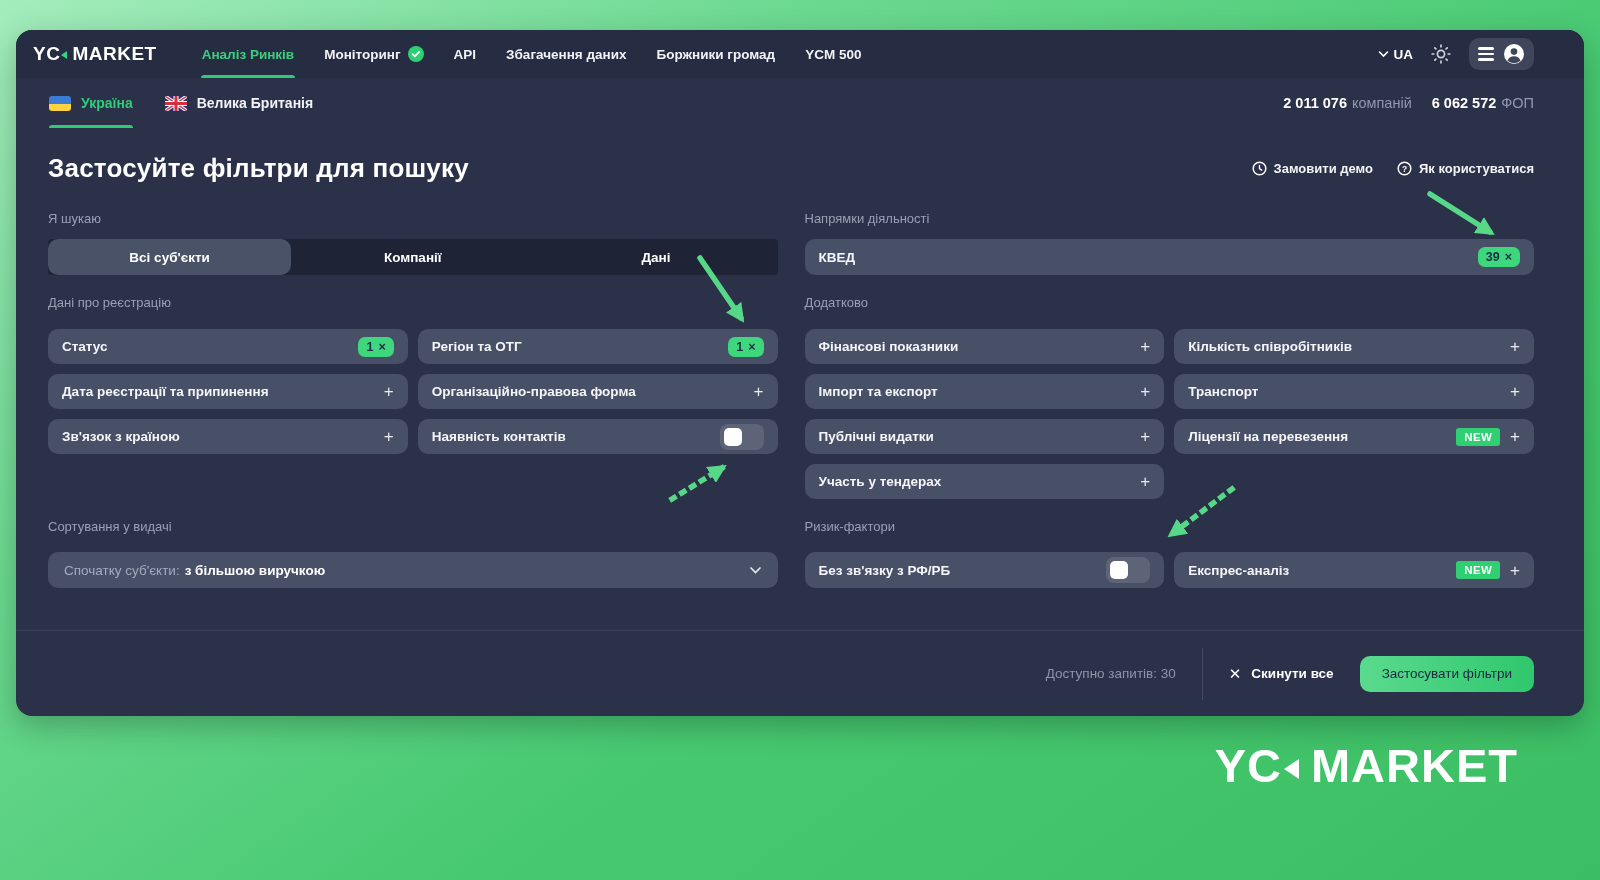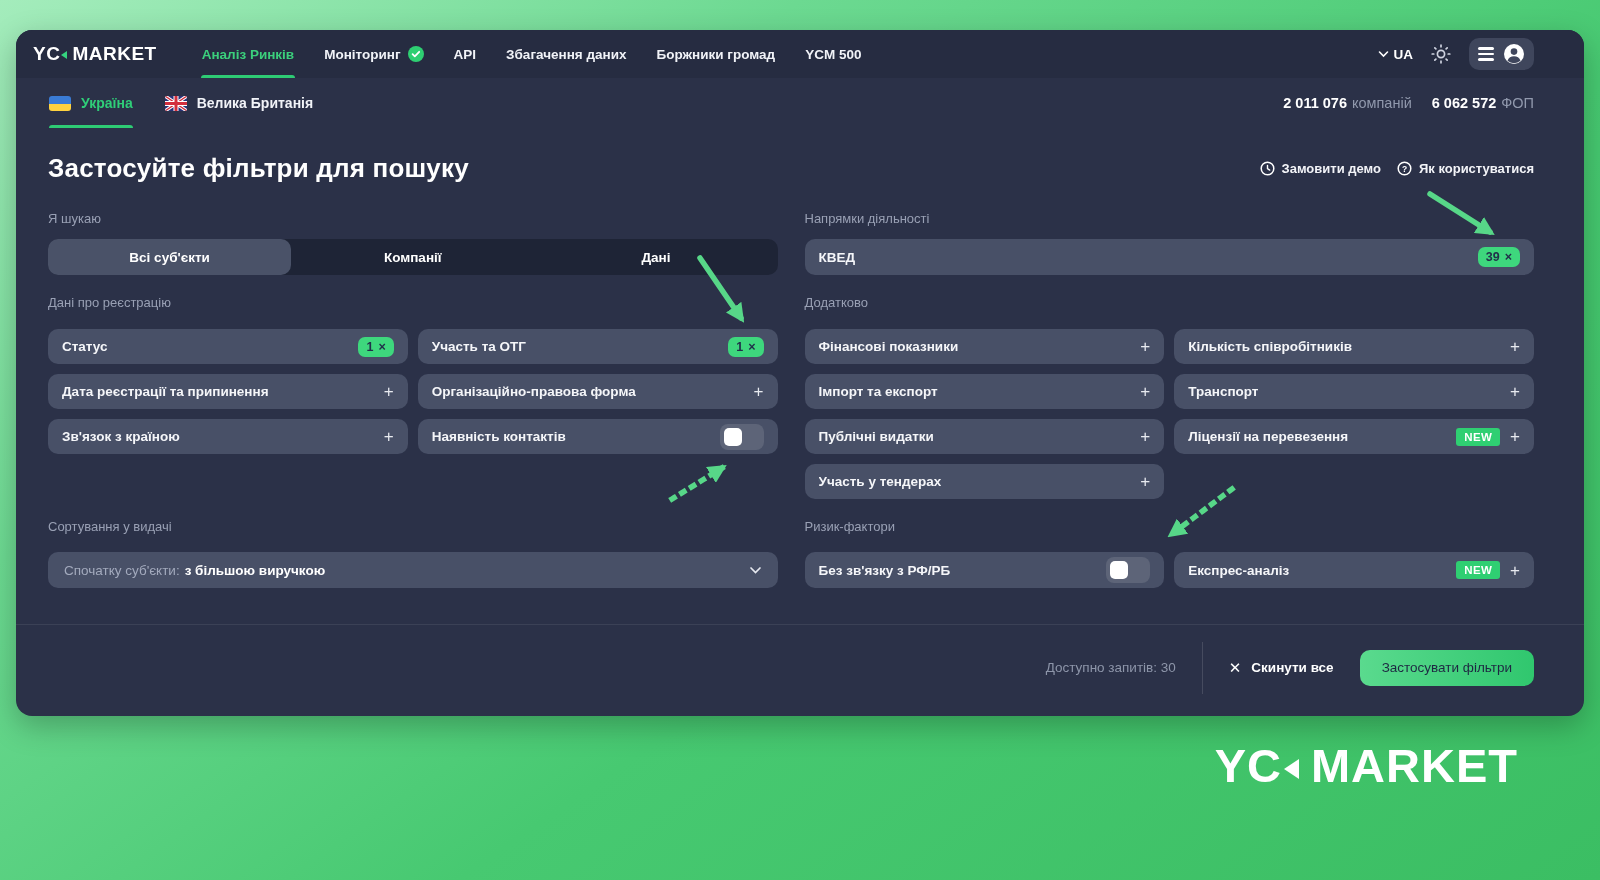--- a/index.html
+++ b/index.html
@@ -37,28 +37,28 @@
   .country.active { color:#2fcd78; }
   .country.active::after { content:""; position:absolute; left:16px; right:16px; bottom:0; height:3px; border-radius:3px 3px 0 0; background:#2ecb74; }
   .flag-ua { width:22px; height:15px; border-radius:3px; overflow:hidden; background:linear-gradient(#3a7bd5 0 50%,#ffd23f 50% 100%); }
   .stats { margin-left:auto; display:flex; align-items:center; gap:20px; }
   .stat { font-size:14.5px; font-weight:bold; color:#fff; }
   .stat .unit { color:#9199ad; font-weight:normal; margin-left:5px; }
   
   .content { padding:0 50px 0 16px; }
   .head-row { display:flex; align-items:center; justify-content:space-between; margin:22px 0 0 0; height:36px; }
   .page-title { color:#fff; font-size:26px; font-weight:bold; letter-spacing:.2px; padding-left:16px; }
-  .head-links { display:flex; align-items:center; gap:16px; }
+  .head-links { display:flex; align-items:center; gap:24px; }
   .head-link { display:flex; align-items:center; gap:7px; color:#f3f4f8; font-size:13px; font-weight:bold; cursor:pointer; }
   .cols { display:flex; gap:27px; margin-top:25px; padding-left:16px; }
   .col { flex:1; min-width:0; }
   .sec-label { color:#99a0b4; font-size:13px; height:16px; }
   .mb12 { margin-bottom:12px; } .mb18 { margin-bottom:18px; } .mb17 { margin-bottom:17px; }
   .ctrl-row { height:36px; margin-bottom:20px; }
-  .seg { background:#1e2436; border-radius:10px; height:36px; display:flex; }
+  .seg { background:#1e2436; border-radius:4px; height:36px; display:flex; }
   .seg-opt { flex:1; display:flex; align-items:center; justify-content:center; color:#fff; font-size:13.5px; font-weight:bold; border-radius:10px; cursor:pointer; }
   .seg-opt.sel { background:#4a5268; }
   .gridwrap { height:190px; }
   .fgrid { display:grid; grid-template-columns:1fr 1fr; gap:10px; }
   .fbtn {
     height:35px; background:#485067; border-radius:10px; display:flex; align-items:center;
     justify-content:space-between; padding:0 14px; cursor:pointer;
   }
   .fbtn .lbl { color:#f5f6f9; font-size:13.5px; font-weight:bold; white-space:nowrap; overflow:hidden; }
   .plus { color:#e8eaf0; font-size:17px; font-weight:normal; line-height:1; }
@@ -68,21 +68,21 @@
   .toggle { width:44px; height:26px; background:#5d6478; border-radius:8px; position:relative; cursor:pointer; flex:none; }
   .toggle .knob { position:absolute; left:4px; top:4px; width:18px; height:18px; background:#fff; border-radius:5px; }
   .kved { height:36px; background:#485067; border-radius:10px; display:flex; align-items:center; justify-content:space-between; padding:0 14px; cursor:pointer; }
   .kved .lbl { color:#f5f6f9; font-size:13.5px; font-weight:bold; }
   .dropdown { height:36px; background:#485067; border-radius:10px; display:flex; align-items:center; padding:0 16px; cursor:pointer; }
   .dropdown .pre { color:#a3aabd; font-size:13.5px; }
   .dropdown .val { color:#fff; font-size:13.5px; font-weight:bold; margin-left:5px; }
   .dropdown .chev { margin-left:auto; }
   
   .footer {
-    position:absolute; left:0; right:0; bottom:6px; height:86px;
+    position:absolute; left:0; right:0; bottom:0; height:86px;
     border-top:1px solid rgba(255,255,255,.08);
     display:flex; align-items:center; justify-content:flex-end; gap:26px; padding-right:50px;
   }
   .quota { color:#8d95a9; font-size:13.5px; }
   .vdiv { width:1px; height:52px; background:rgba(255,255,255,.13); }
   .reset { display:flex; align-items:center; gap:10px; color:#fff; font-size:13.5px; font-weight:bold; cursor:pointer; }
   .reset .x { font-size:15px; font-weight:normal; }
   .apply {
     height:36px; border:none; border-radius:10px; padding:0 22px;
     background:linear-gradient(90deg,#5ada8e,#30c76e);
@@ -222,21 +222,21 @@
         <div class="gridwrap">
           <div class="fgrid">
             <div class="fbtn">
               <span class="lbl">Статус</span>
               <span class="cbadge">
                 <span>1</span>
                   <span>×</span>
               </span>
             </div>
             <div class="fbtn">
-              <span class="lbl">Участь та ОТГ</span>
+              <span class="lbl">Регіон та ОТГ</span>
               <span class="cbadge">
                 <span>1</span>
                   <span>×</span>
               </span>
             </div>
             <div class="fbtn">
               <span class="lbl">Дата реєстрації та припинення</span>
               <span class="plus">+</span>
             </div>
             <div class="fbtn">

